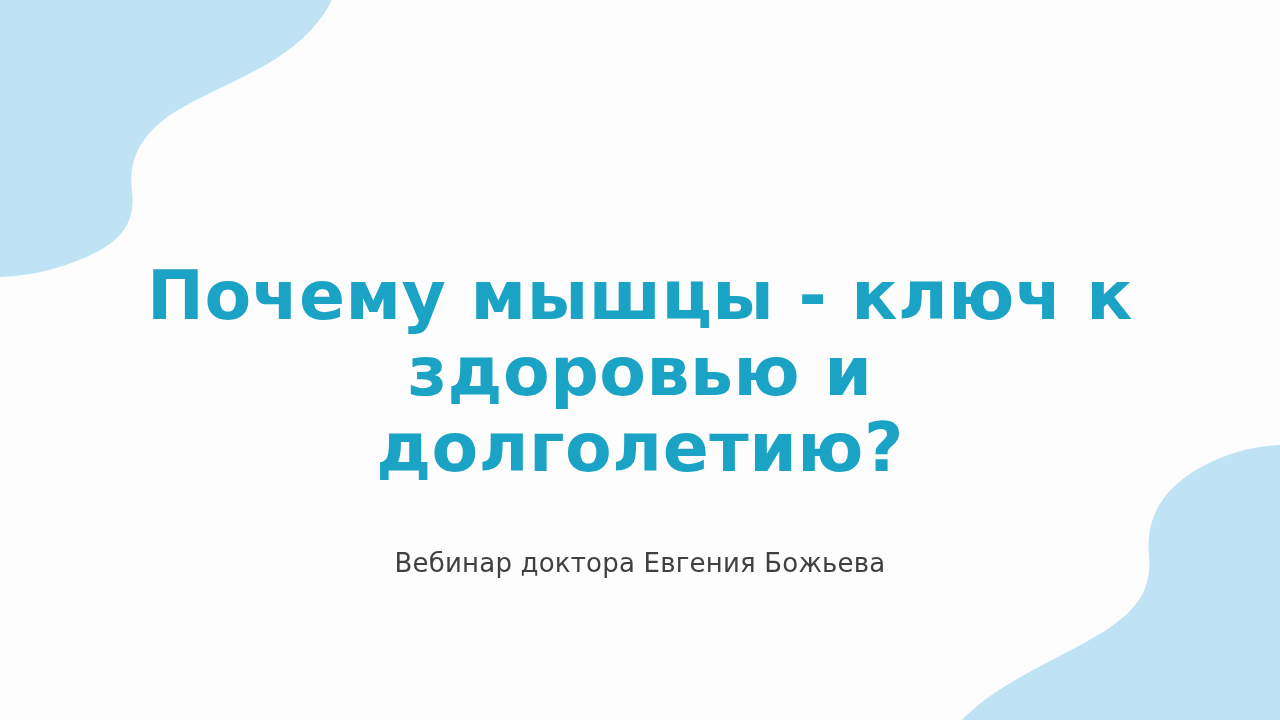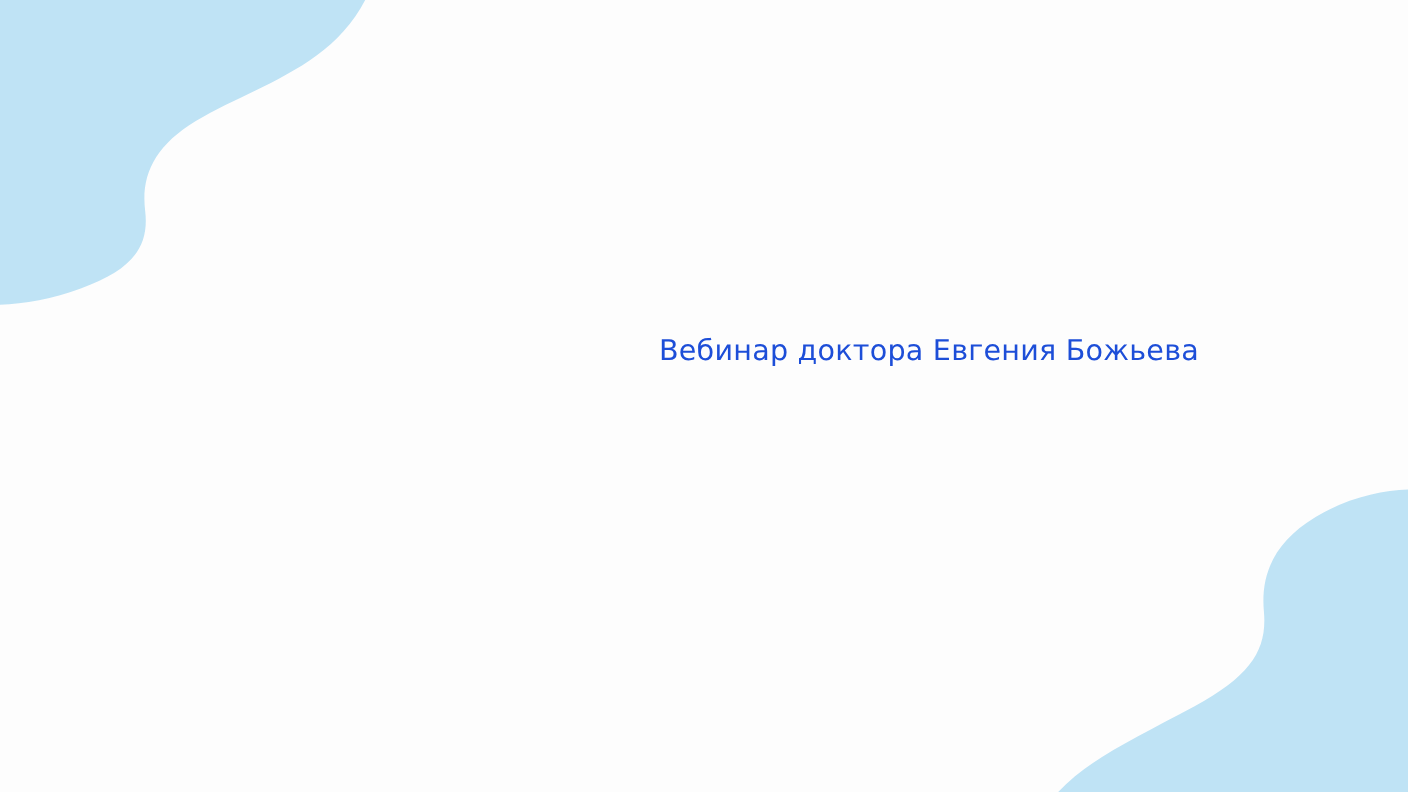--- a/index.html
+++ b/index.html
@@ -52,30 +52,30 @@
     font-family: "DejaVu Sans", "Liberation Sans", sans-serif;
     font-size: 68px;
     line-height: 76px;
     font-weight: 700;
     letter-spacing: 0.5px;
     color: #1ba3c5;
     white-space: pre-line;
   }
 
   .slide-subtitle {
-    margin: 0;
+    margin: 16px;
     padding-top: 44px;
     width: 900px;
-    text-align: right;
+    text-align: center;
     font-family: "DejaVu Sans", "Liberation Sans", sans-serif;
     font-size: 26px;
     line-height: 34px;
     font-weight: 400;
     letter-spacing: 0.2px;
-    color: #1d4ed8;
+    color: #404040;
   }
 </style>
 </head>
 <body>
 
 <div class="slide">
 
   <svg class="deco-layer" viewBox="0 0 1280 720" preserveAspectRatio="none" xmlns="http://www.w3.org/2000/svg">
     <path fill="#bfe3f5" d="M0,0 L332,0
              C300,62 232,78 178,110
@@ -84,16 +84,18 @@
              C48,272 22,276 0,277 Z"></path>
     <path fill="#bfe3f5" d="M1280,445
              C1256,446 1226,452 1196,470
              C1158,493 1146,522 1149,556
              C1152,590 1138,614 1086,642
              C1032,671 990,690 962,720
              L1280,720 Z"></path>
   </svg>
 
   <div class="slide-content">
+    <h1 class="slide-title">Почему мышцы - ключ к
+здоровью и долголетию?</h1>
     <p class="slide-subtitle">Вебинар доктора Евгения Божьева</p>
   </div>
 
 </div>
 
 </body></html>

